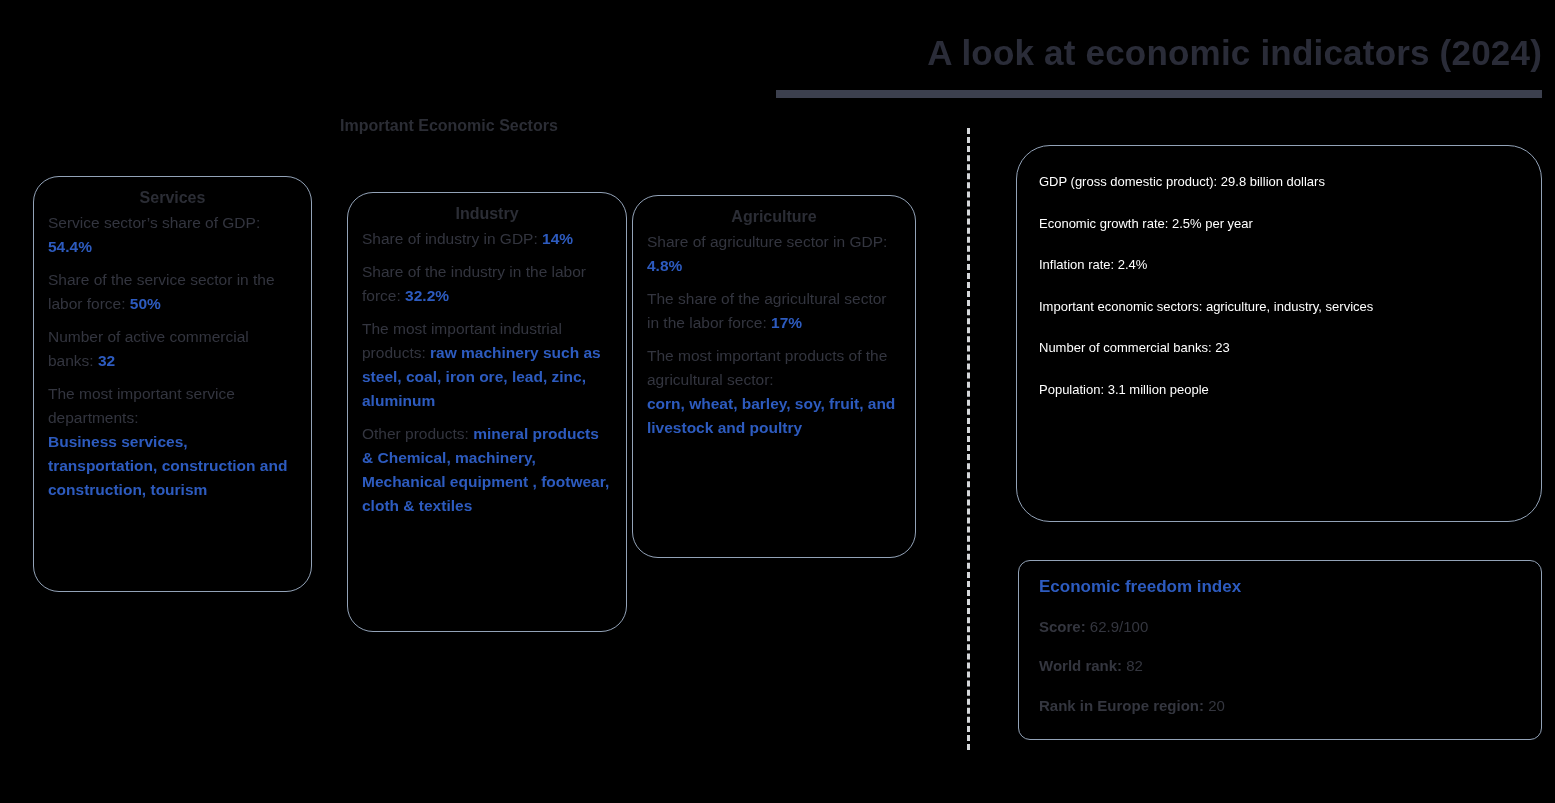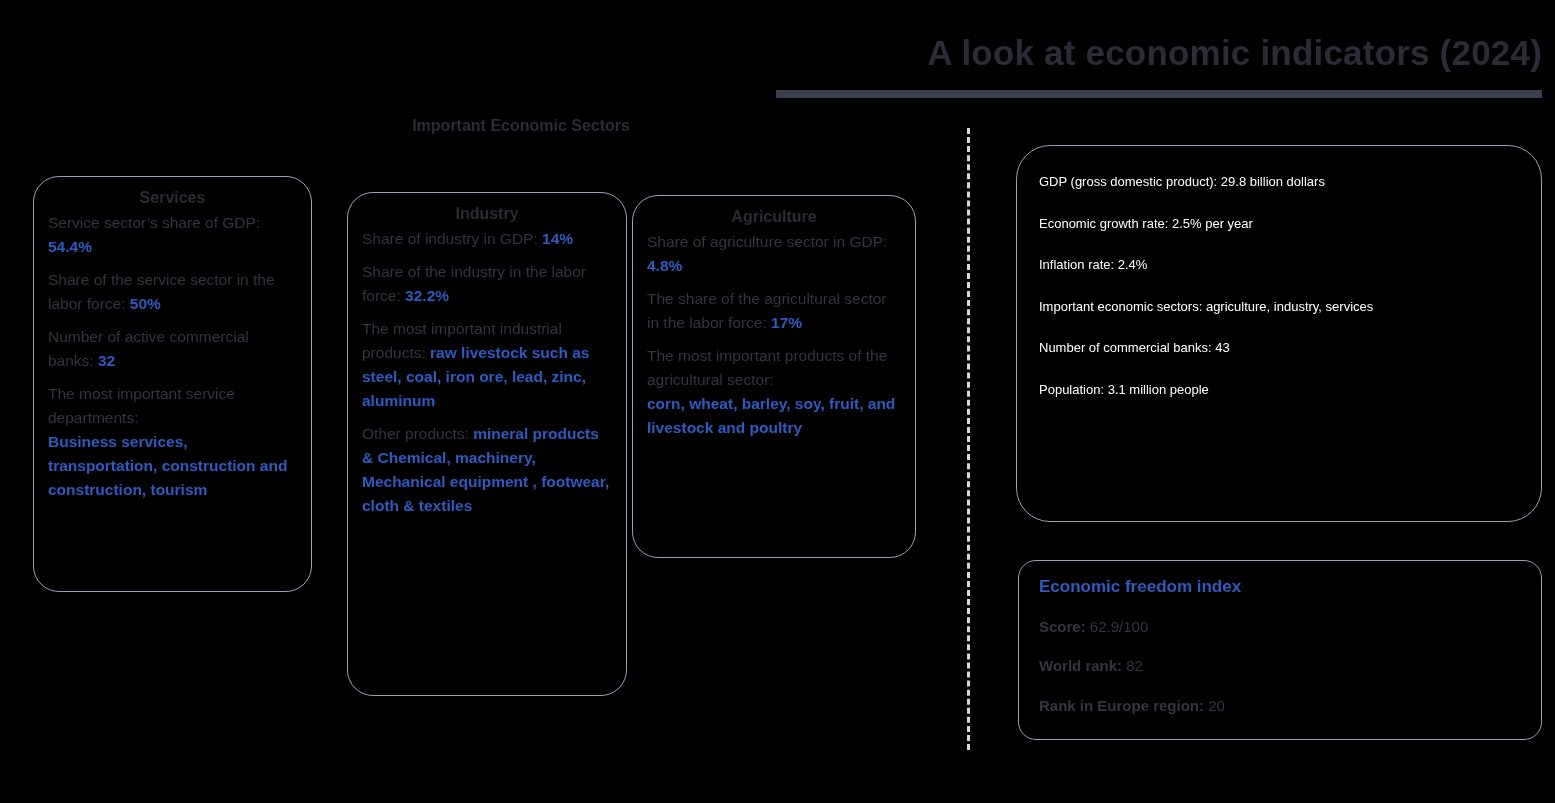--- a/index.html
+++ b/index.html
@@ -24,21 +24,21 @@
   #title-rule {
     position: absolute;
     left: 776px; top: 90px; width: 766px; height: 8px;
     background: #3c404e;
   }
 
   
   #sectors-heading {
     position: absolute;
     left: 340px; top: 117px; width: 290px;
-    text-align: right;
+    text-align: left;
     font-size: 16px; font-weight: bold;
     color: #2b2d35;
     white-space: nowrap;
   }
 
   
   .card {
     position: absolute;
     border: 1.6px solid #93a3b8;
     border-radius: 26px;
@@ -57,21 +57,21 @@
   .fact {
     font-size: 15.5px;
     line-height: 1.55;
     color: #33353f;
     margin-bottom: 9px;
   }
   .fact .hl { color: #2d5bbf; font-weight: bold; }
 
   
   #card-services   { left: 33px;  top: 176px; width: 279px; height: 416px; }
-  #card-industry   { left: 347px; top: 192px; width: 280px; height: 504px; }
+  #card-industry   { left: 347px; top: 192px; width: 280px; height: 440px; }
   #card-agriculture{ left: 632px; top: 195px; width: 284px; height: 363px; }
 
   #card-services .fact:first-of-type { text-indent: 4px; }
 
   
   #divider {
     position: absolute;
     left: 967px; top: 128px;
     width: 0; height: 622px;
     border-left: 3px dashed #d5d7da;
@@ -85,21 +85,21 @@
   #card-overview .card-body { padding: 26px 22px 18px 22px; }
   #card-overview .fact {
     font-size: 13px;
     line-height: 1.5;
     margin-bottom: 22px;
     color: #ffffff;
   }
 
   #card-freedom {
     left: 1018px; top: 560px; width: 524px; height: 180px;
-    border-radius: 18px;
+    border-radius: 12px;
   }
   #card-freedom .card-body { padding: 16px 20px 14px 20px; }
   #card-freedom .freedom-title {
     font-size: 17px; font-weight: bold;
     color: #2d5bbf;
     margin-bottom: 18px;
   }
   #card-freedom .fact {
     font-size: 15px;
     margin-bottom: 16px;
@@ -146,21 +146,21 @@
 
       <div class="fact">
         <span>Share of industry in GDP: </span><span class="hl">14%</span>
       </div>
 
       <div class="fact">
         <span>Share of the industry in the labor force: </span><span class="hl">32.2%</span>
       </div>
 
       <div class="fact" style="margin-bottom:0">
-        <span>The most important industrial products: </span><span class="hl">raw livestock such as</span>
+        <span>The most important industrial products: </span><span class="hl">raw machinery such as</span>
       </div>
 
       <div class="fact">
         <span class="hl">steel, coal, iron ore, lead, zinc, aluminum</span>
       </div>
 
       <div class="fact">
         <span>Other products: </span><span class="hl">mineral products &amp; Chemical, machinery, Mechanical equipment , footwear, cloth  &amp; textiles</span>
       </div>
     </div>
@@ -186,21 +186,21 @@
   </div>
 
   <div id="divider"></div>
 
   <div class="card" id="card-overview">
     <div class="card-body">
       <div class="fact">GDP (gross domestic product): 29.8 billion dollars</div>
       <div class="fact">Economic growth rate: 2.5% per year</div>
       <div class="fact">Inflation rate: 2.4%</div>
       <div class="fact">Important economic sectors: agriculture, industry, services</div>
-      <div class="fact">Number of commercial banks: 43</div>
+      <div class="fact">Number of commercial banks: 23</div>
       <div class="fact">Population: 3.1 million people</div>
     </div>
   </div>
 
   <div class="card" id="card-freedom">
     <div class="card-body">
       <div class="freedom-title">Economic freedom index</div>
 
       <div class="fact">
         <span class="lbl">Score:</span><span> 62.9/100</span>

